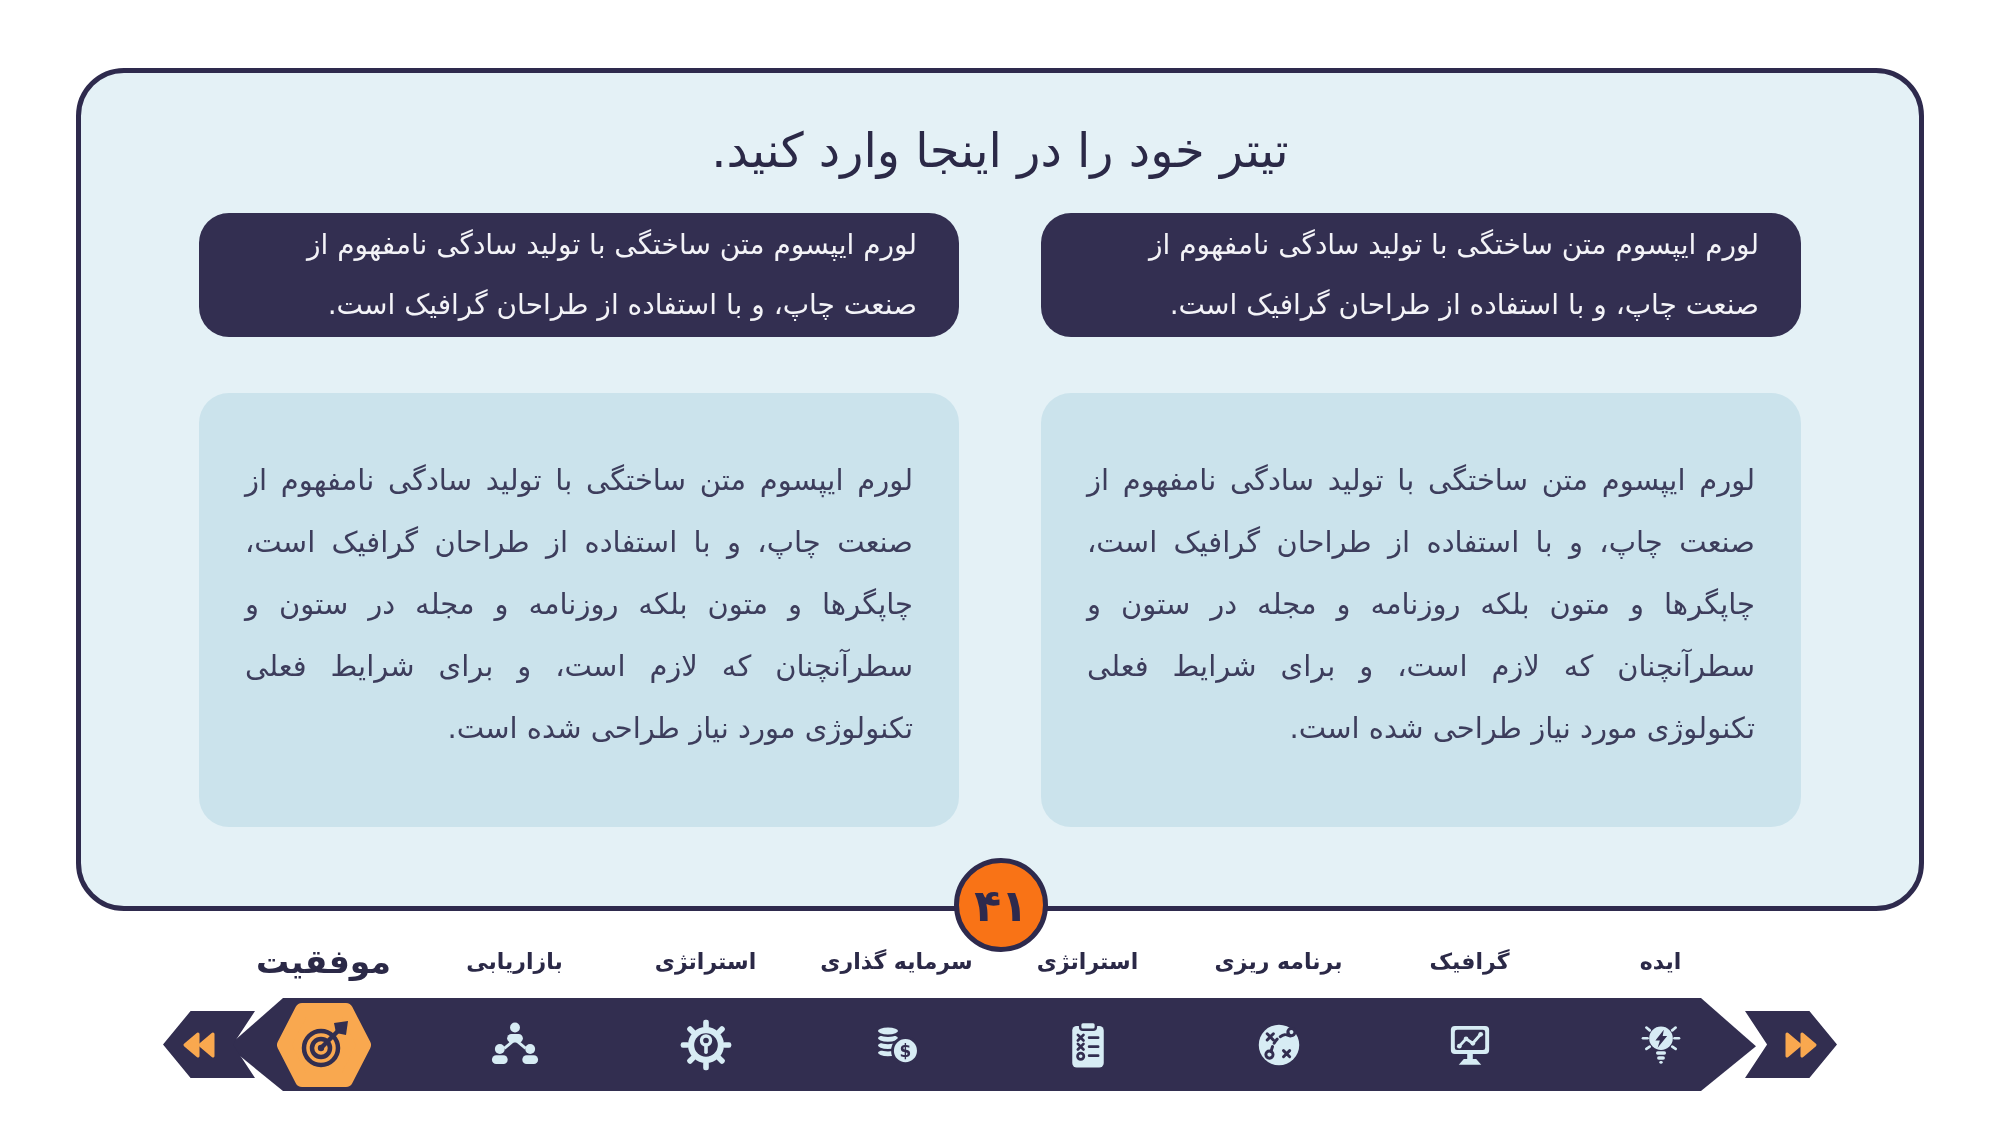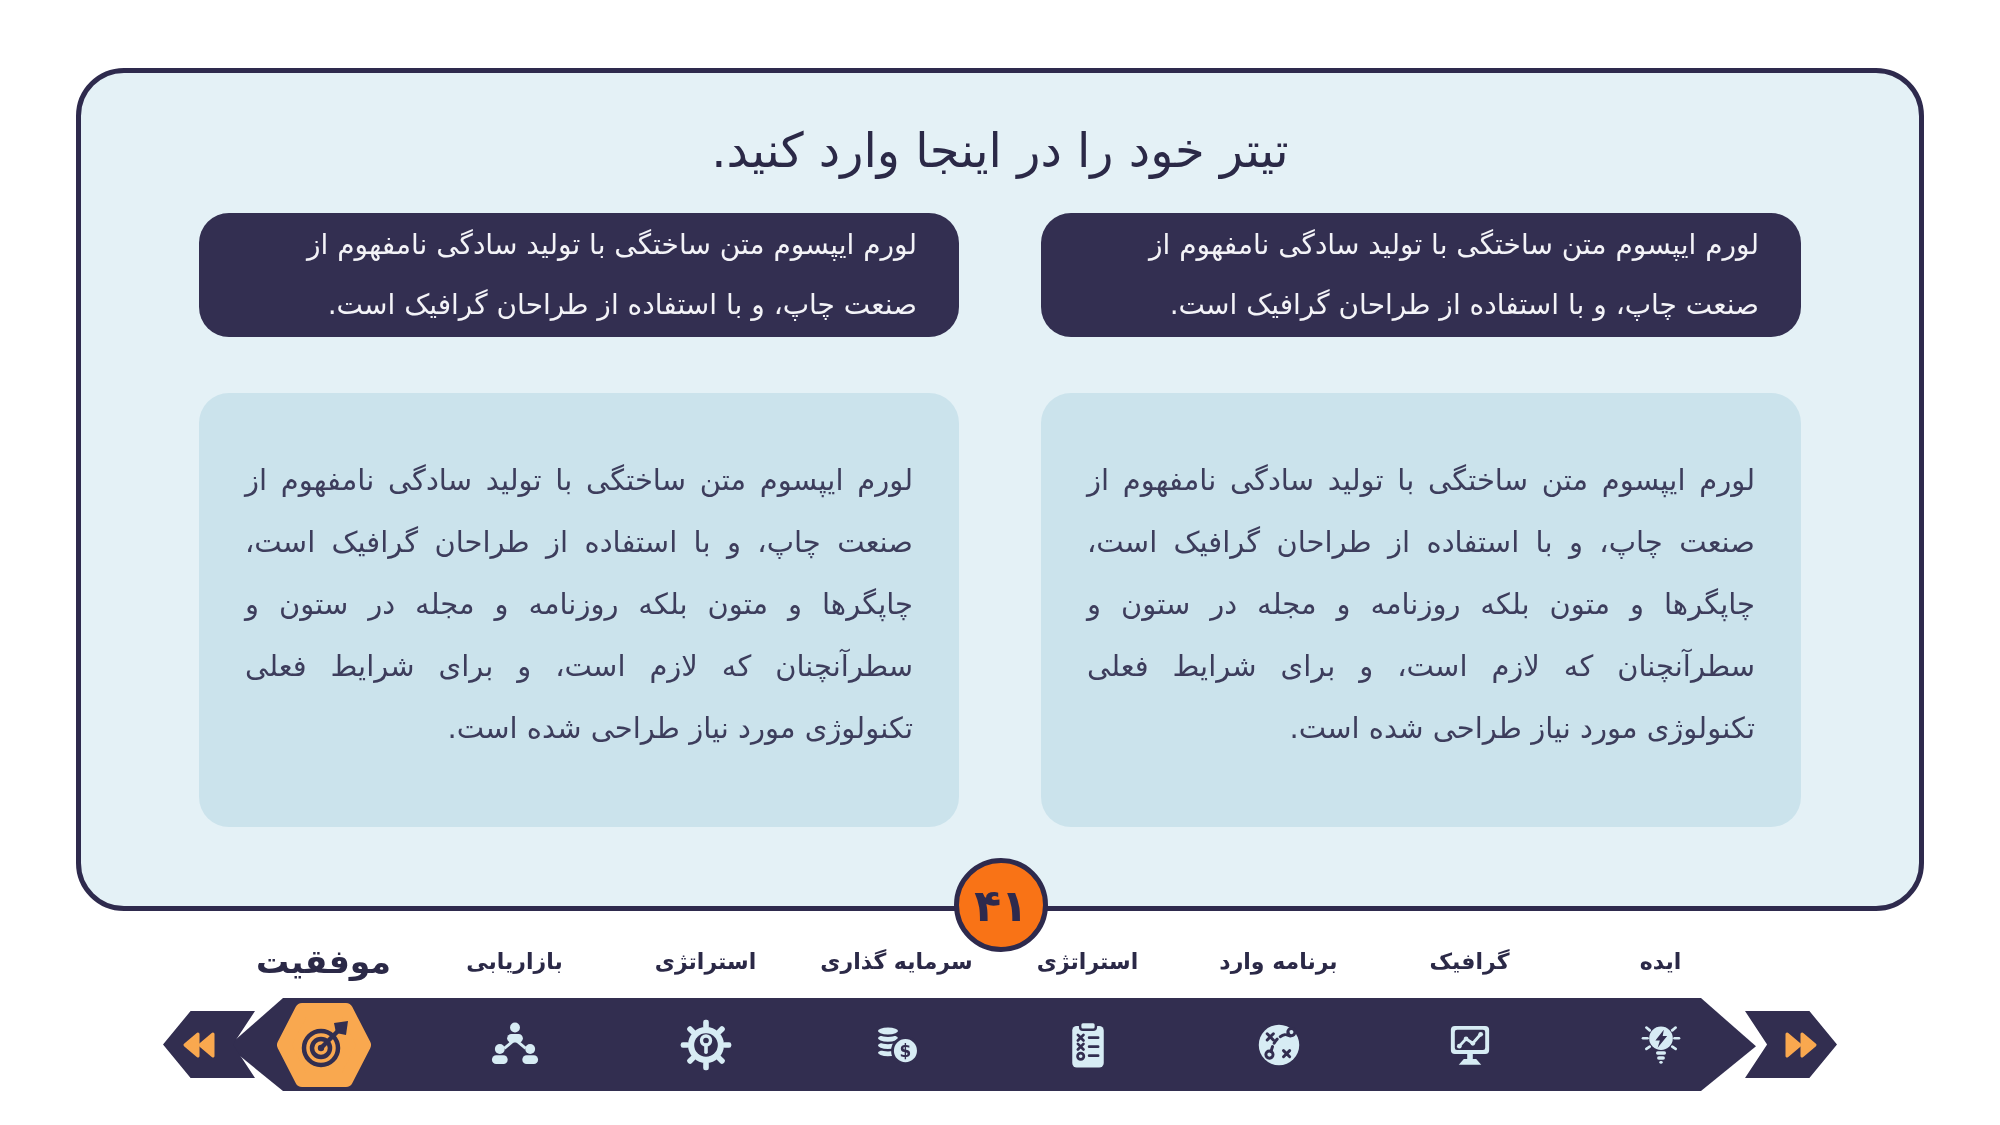--- a/index.html
+++ b/index.html
@@ -110,21 +110,21 @@
 <div class="page-badge">
   <span>۴۱</span>
 </div>
 
 <div class="nav-labels">
   <div class="nav-label active">موفقیت</div>
   <div class="nav-label">بازاریابی</div>
   <div class="nav-label">استراتژی</div>
   <div class="nav-label">سرمایه گذاری</div>
   <div class="nav-label">استراتژی</div>
-  <div class="nav-label">برنامه وارد</div>
+  <div class="nav-label">برنامه ریزی</div>
   <div class="nav-label">گرافیک</div>
   <div class="nav-label">ایده</div>
 </div>
 
 <div class="nav-bar">
 
   <div class="nav-cell">
     <div class="hex-wrap">
       <svg width="96" height="88" viewBox="0 0 96 88">
         <polygon points="26,9 70,9 88,44 70,79 26,79 8,44" fill="#f9a84f" stroke="#f9a84f" stroke-width="14" stroke-linejoin="round"></polygon>

